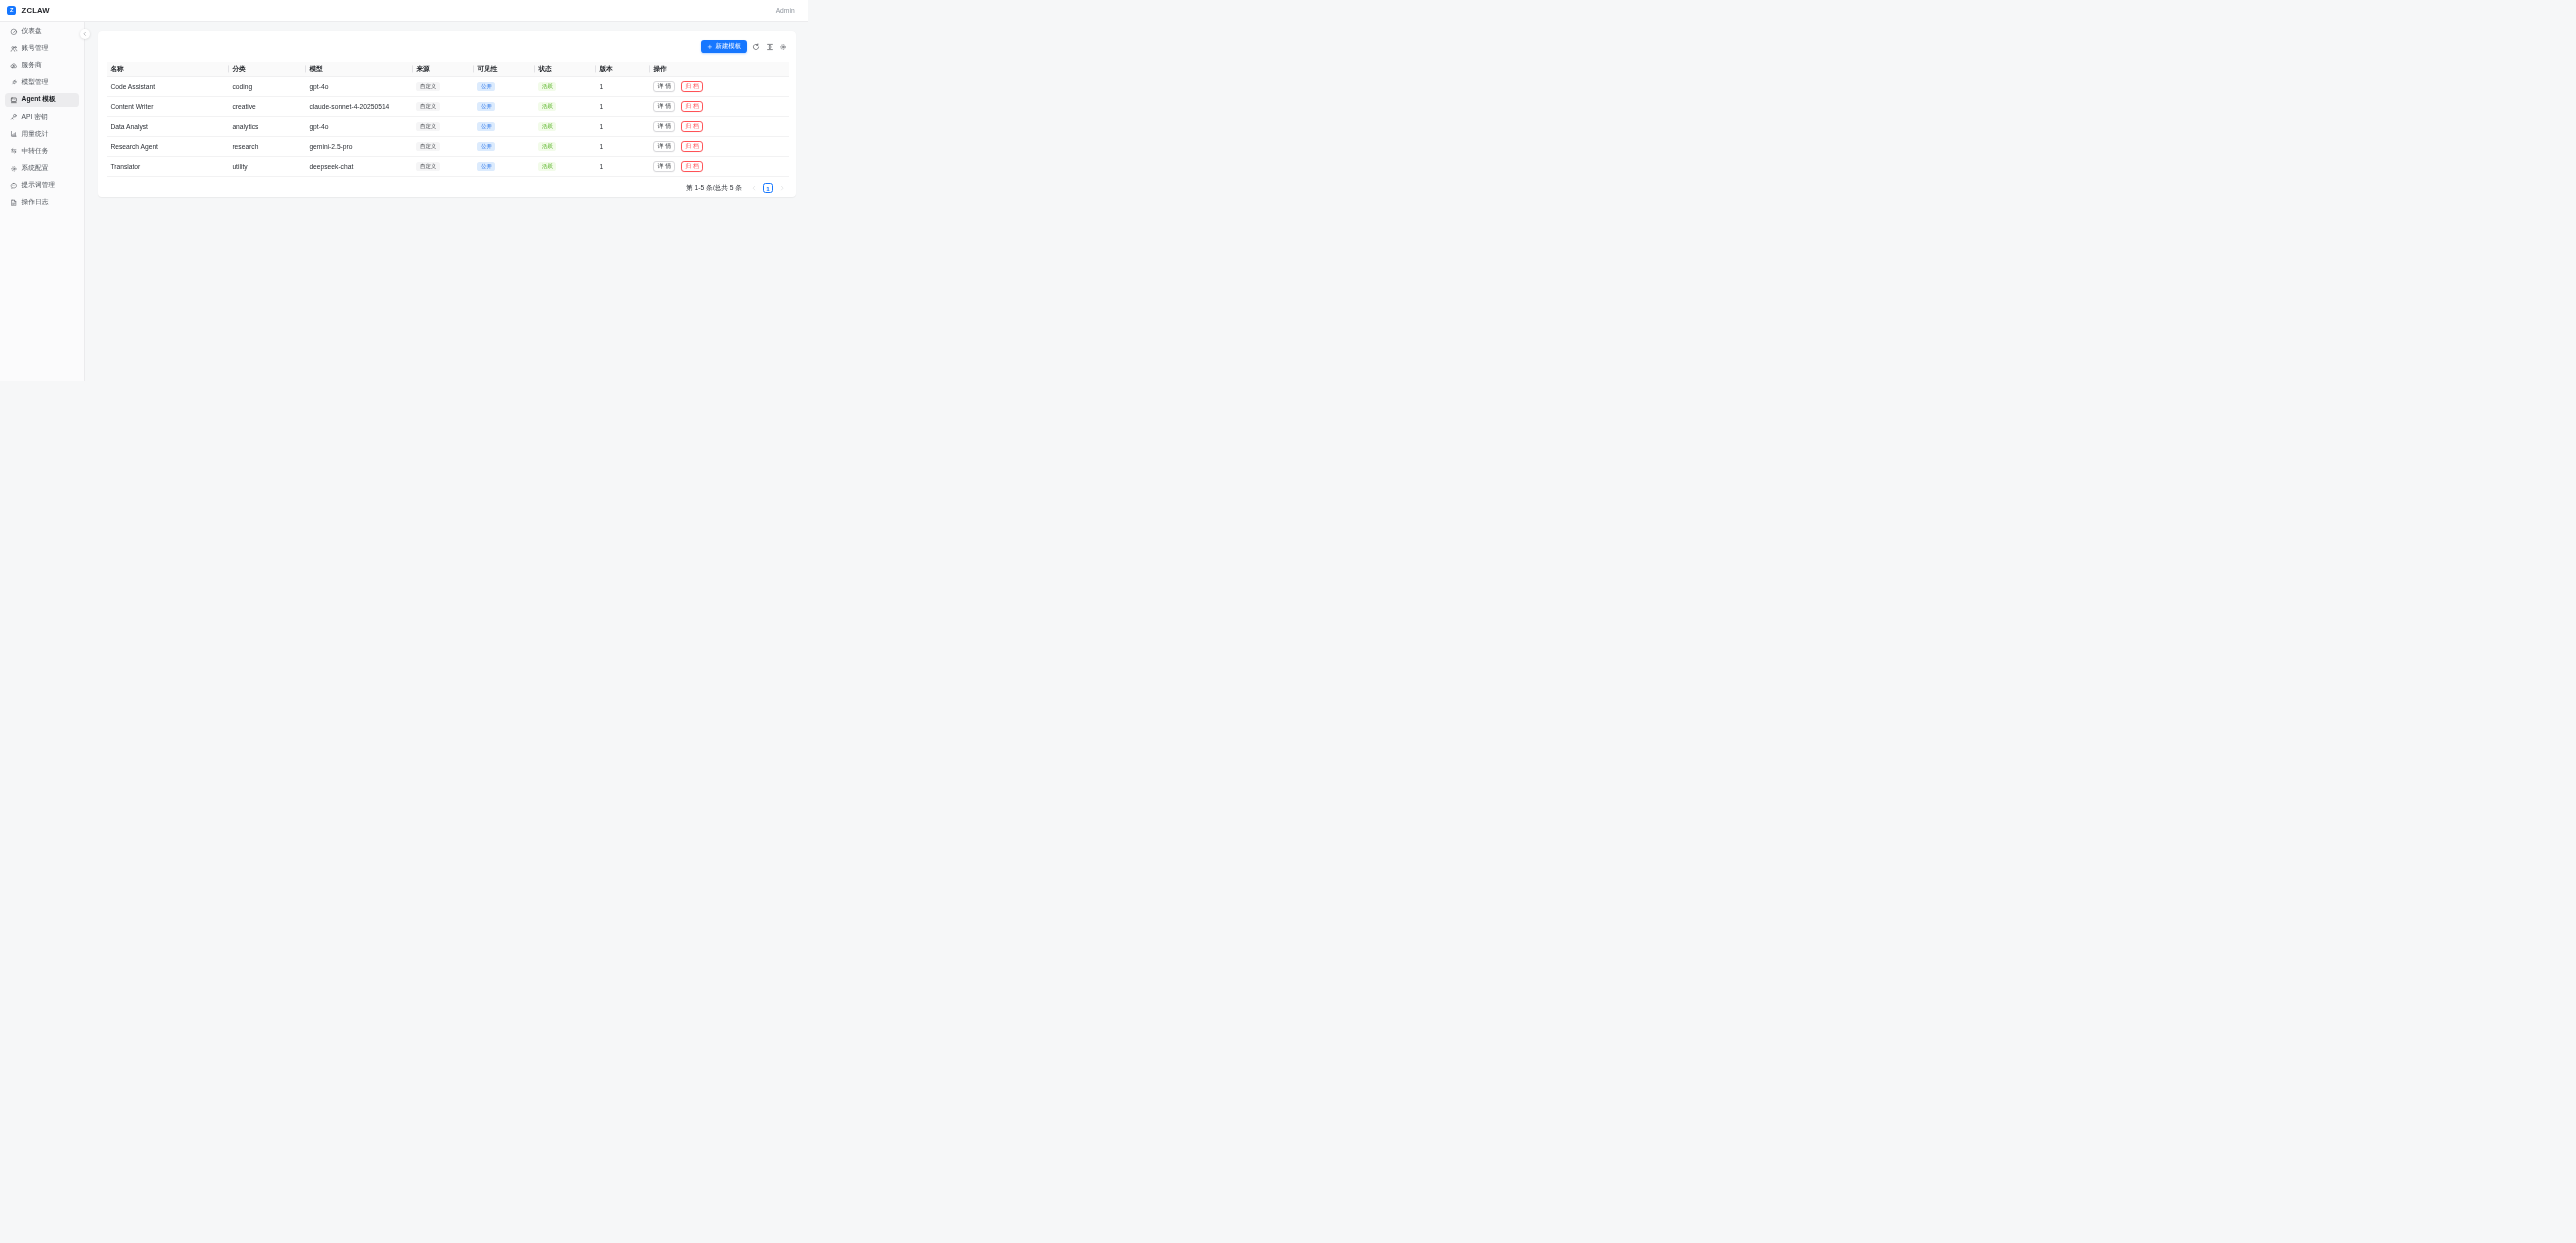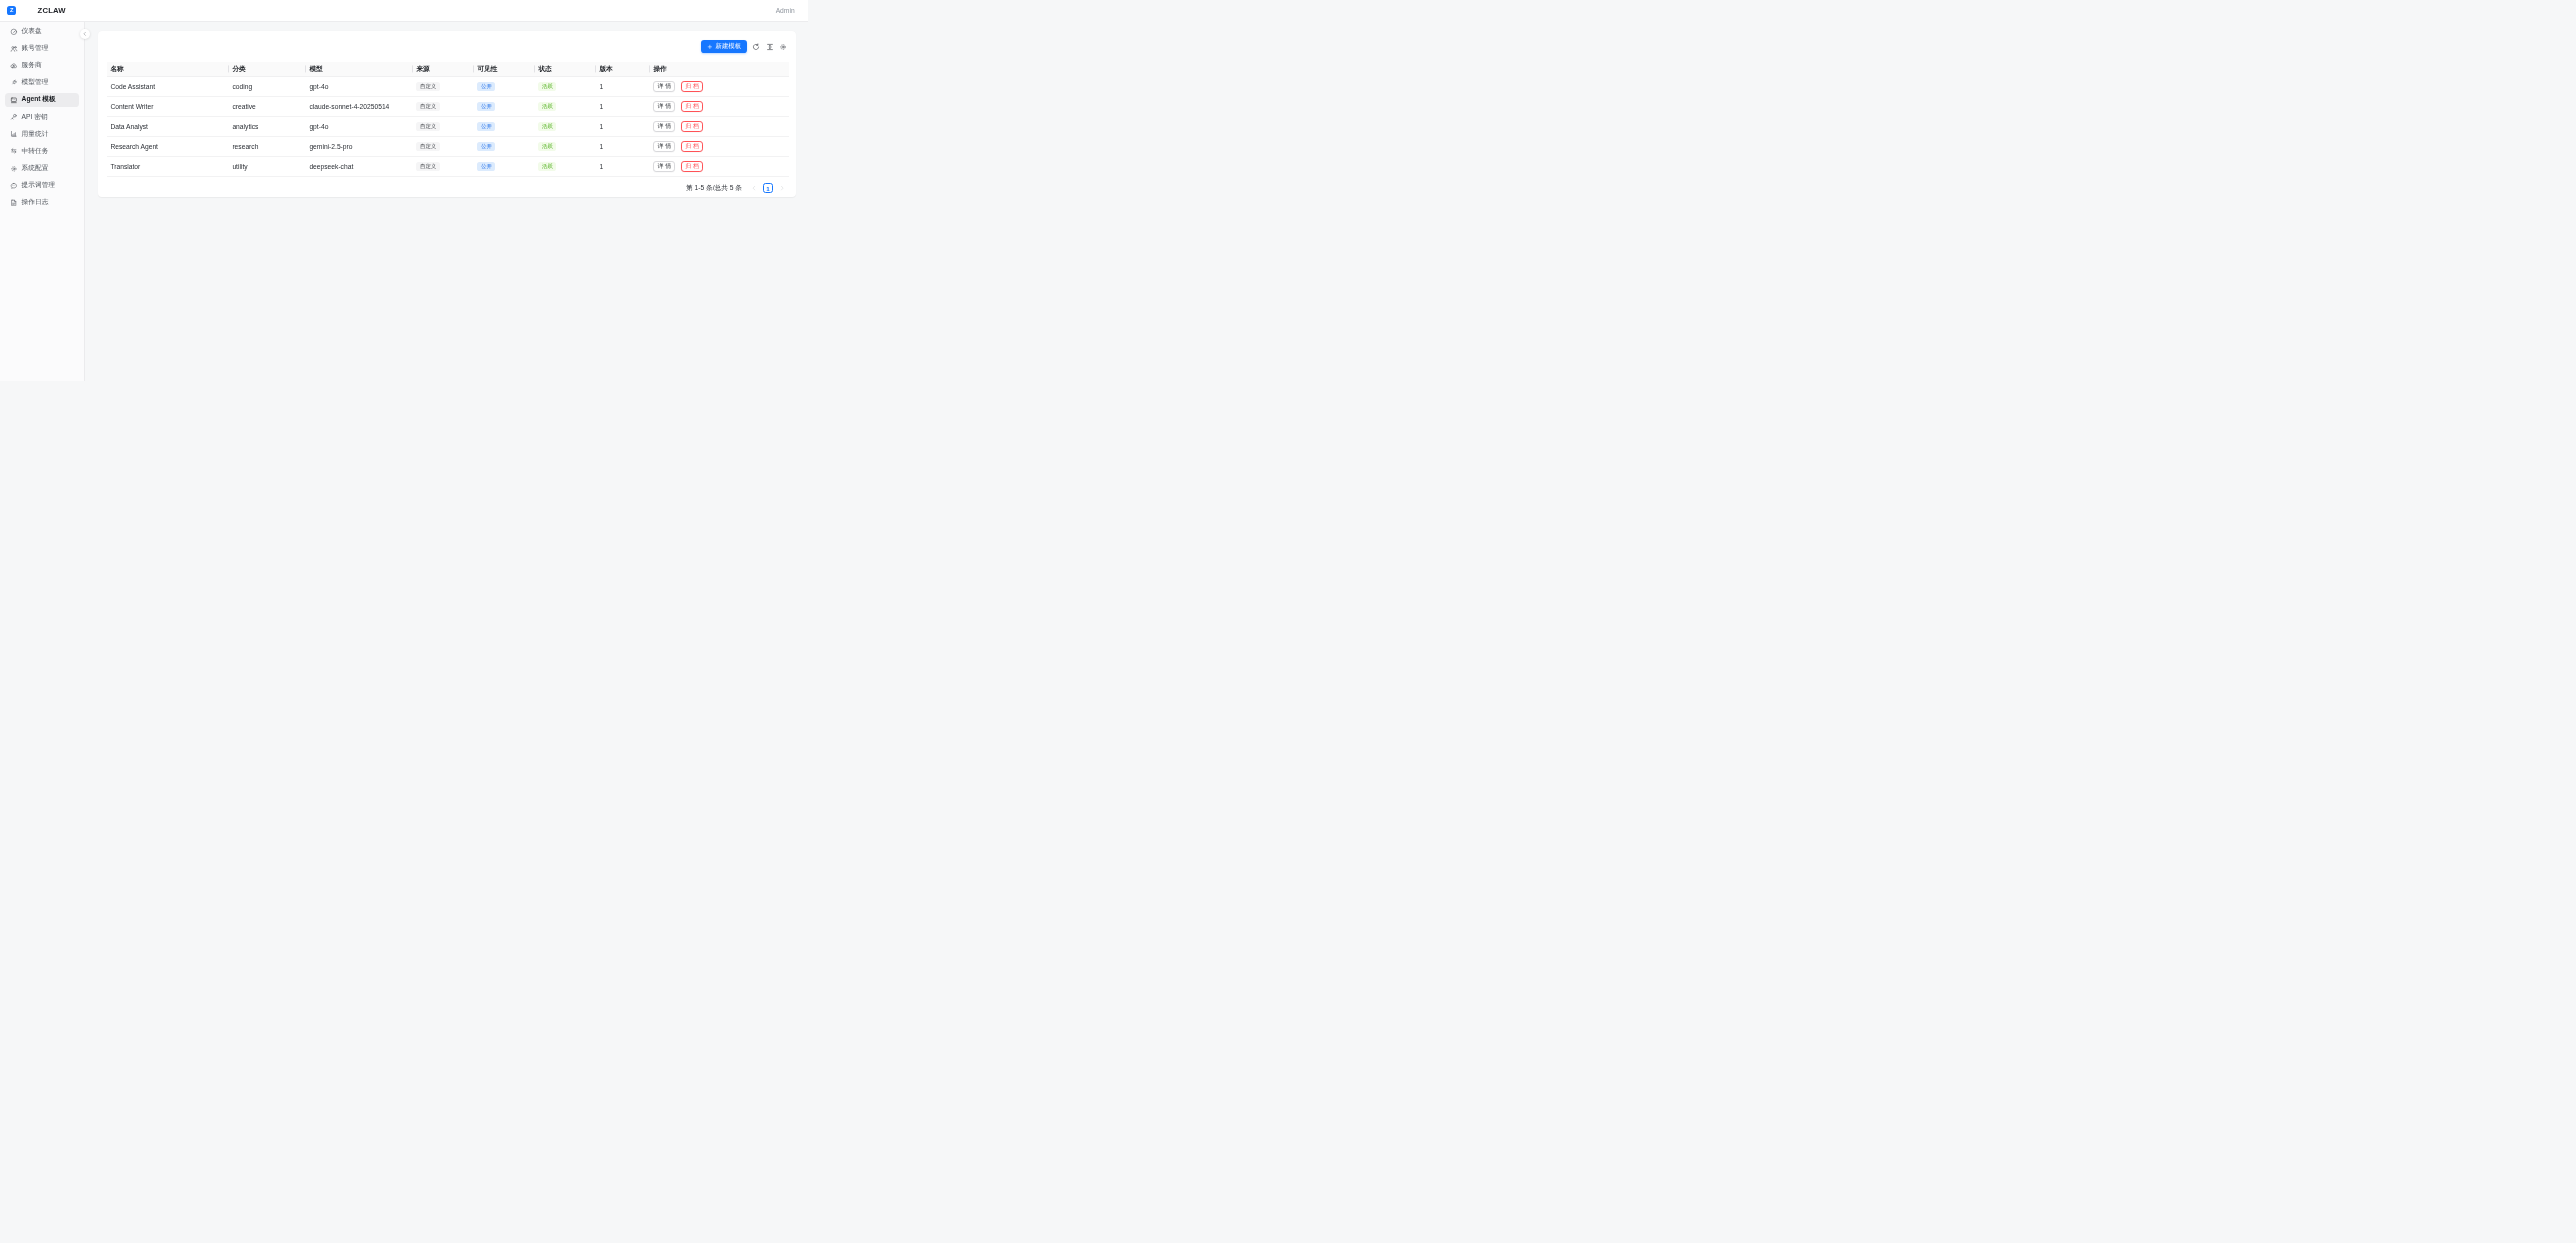--- a/index.html
+++ b/index.html
@@ -8,21 +8,21 @@
     width:808px;height:381px;position:relative;overflow:hidden;
     background:#f6f7f8;color:#26292e;
     font-family:"Liberation Sans","DejaVu Sans",sans-serif;
   }
   
   .app-header{
     position:absolute;top:0;left:0;right:0;height:22px;background:#fff;
     border-bottom:0.5px solid #ececee;display:flex;align-items:center;
     justify-content:space-between;padding:0 13.4px 0 7.2px;box-sizing:border-box;z-index:5;
   }
-  .brand{display:flex;align-items:center;gap:21px}
+  .brand{display:flex;align-items:center;gap:5px}
   .logo{width:9.3px;height:9.3px;border-radius:2.6px;background:var(--primary,#1677ff);
     color:#fff;display:flex;align-items:center;justify-content:center;
     font-size:5.7px;font-weight:700}
   .brand-name{font-size:7.7px;font-weight:700;letter-spacing:0.2px;color:#24262b}
   .admin{font-size:6.7px;color:#8f959e;cursor:pointer}
   
   aside{
     position:absolute;top:22px;left:0;bottom:0;width:85px;background:#fbfbfc;
     border-right:0.5px solid #ebebed;box-sizing:border-box;padding-top:2.6px;z-index:4;
   }

